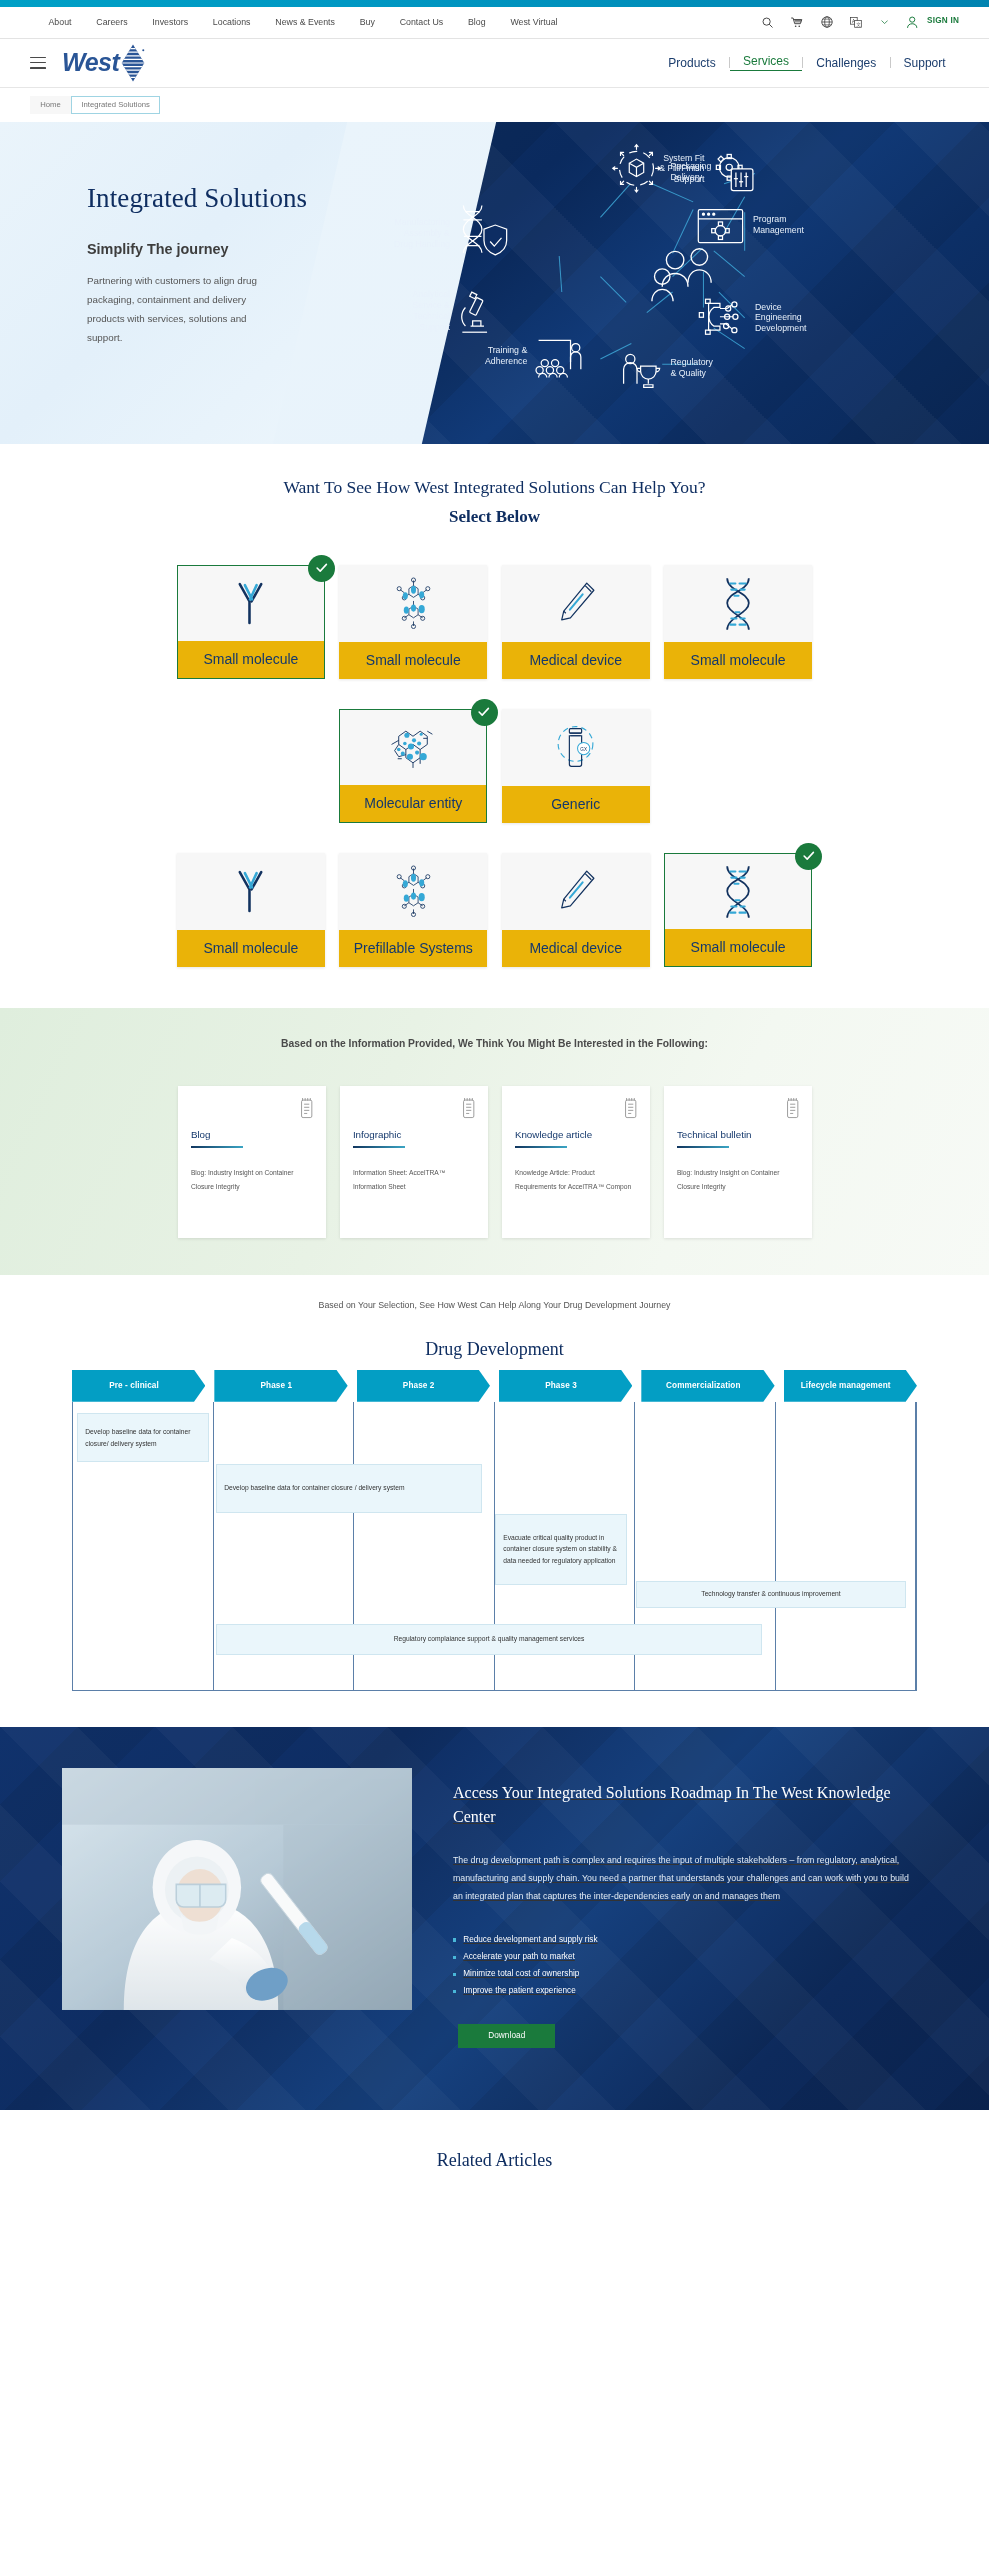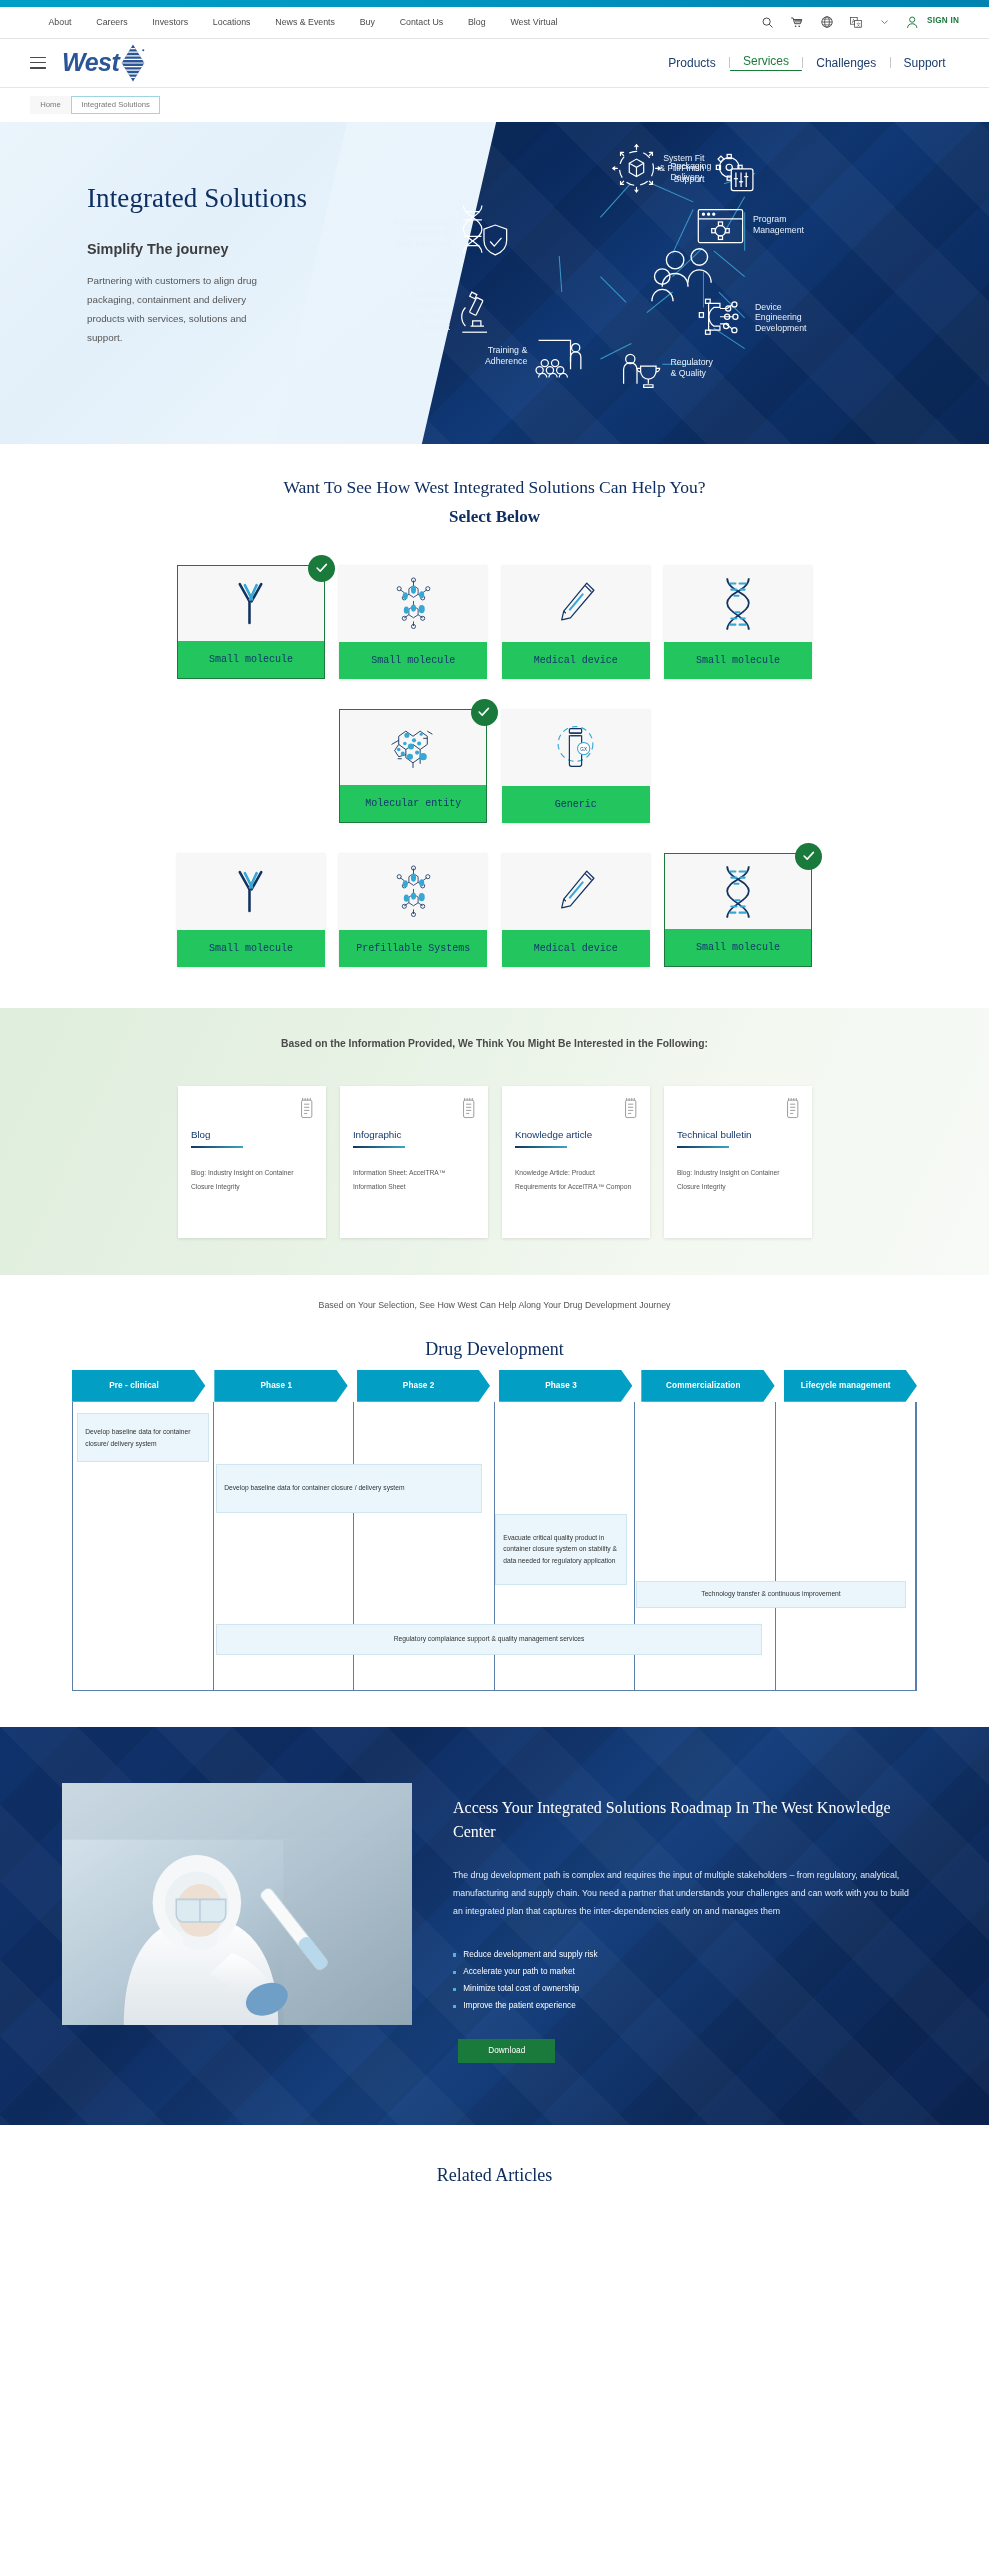--- a/index.html
+++ b/index.html
@@ -108,21 +108,21 @@
   .pcard {
     position:relative; width: 148px; height: 114px;
     background:#fff; box-shadow: 0 0.5px 2.6px rgba(0,0,0,.1);
     display:flex; flex-direction:column; cursor:pointer;
   }
   .pcard .art {
     flex: 1; background:#f7f7f7; display:flex; align-items:center; justify-content:center;
   }
   .pcard .cap {
     height: 37px; display:flex; align-items:center; justify-content:center;
-    font-size: 10px; color:#14386c; background:#22c55e; font-weight:400;font-family:Liberation Mono, monospace;
+    font-size: 14px; color:#14386c; background:#eab308; font-weight:400;
   }
   .pcard.selected { border: 1.5px solid #1a7a3c; box-shadow:none; }
   .pcard.selected .art { background:#f7f7f7; }
   .check {
     position:absolute; top:-11.3px; right:-11.3px; width: 27px; height: 27px;
     border-radius: 50%; background:#1a7a3c; display:flex; align-items:center; justify-content:center;
     z-index: 5;
   }
   .check svg { display:block; }
 
@@ -171,21 +171,21 @@
   .dd-band {
     position:absolute; background: #eaf6fb; border:0.5px solid #cfe6f0;
     font-size: 6.7px; color:#333; line-height:1.75; padding: 6.2px 7.2px;
     display:flex; align-items:center;
   }
 
   
   .kc {
     position:relative;
     background: linear-gradient(135deg,#10326c 0%,#0e2d63 30%,#16417f 55%,#0d2a5c 80%,#0b2553 100%);
-    padding: 56px 0 62px; overflow:hidden;
+    padding: 41px 0 62px; overflow:hidden;text-decoration:underline;
   }
   .kc::before{
     content:""; position:absolute; inset:0;
     background:
       linear-gradient(45deg, rgba(255,255,255,.03) 25%, transparent 25%, transparent 50%, rgba(255,255,255,.03) 50%, rgba(255,255,255,.03) 75%, transparent 75%),
       linear-gradient(-45deg, rgba(0,0,0,.07) 25%, transparent 25%, transparent 50%, rgba(0,0,0,.07) 50%, rgba(0,0,0,.07) 75%, transparent 75%);
     background-size: 155px 155px, 155px 155px;
   }
   .kc-inner { position:relative; z-index:2; display:flex; gap: 41px; padding: 0 62px; }
   .kc-photo {

